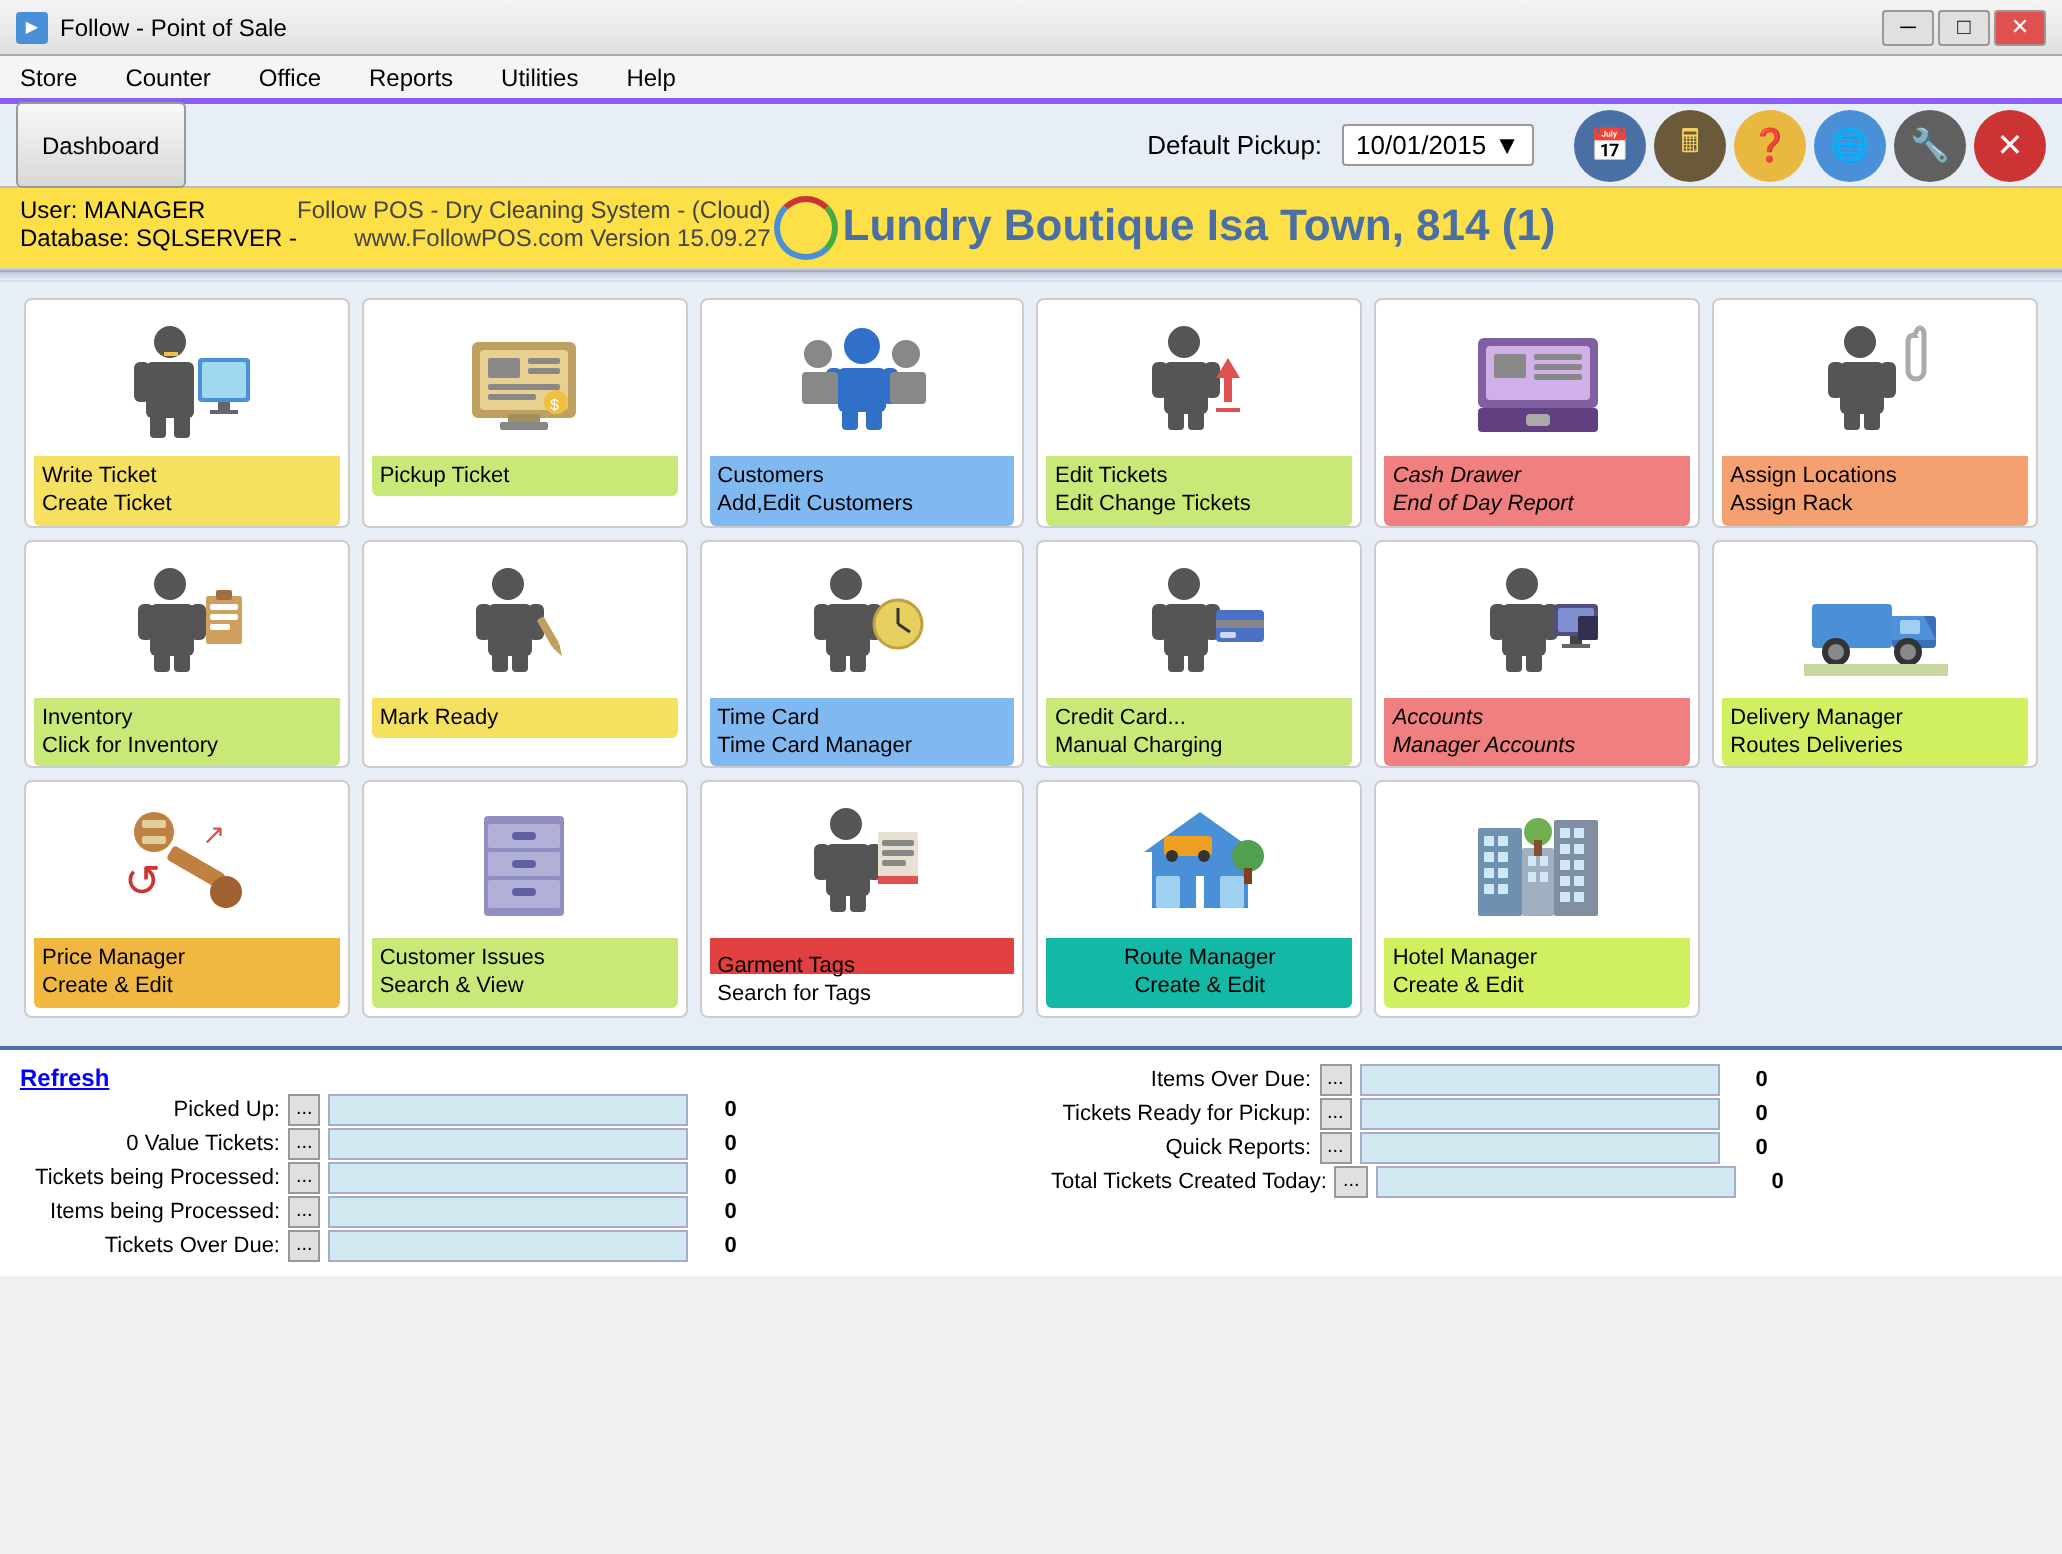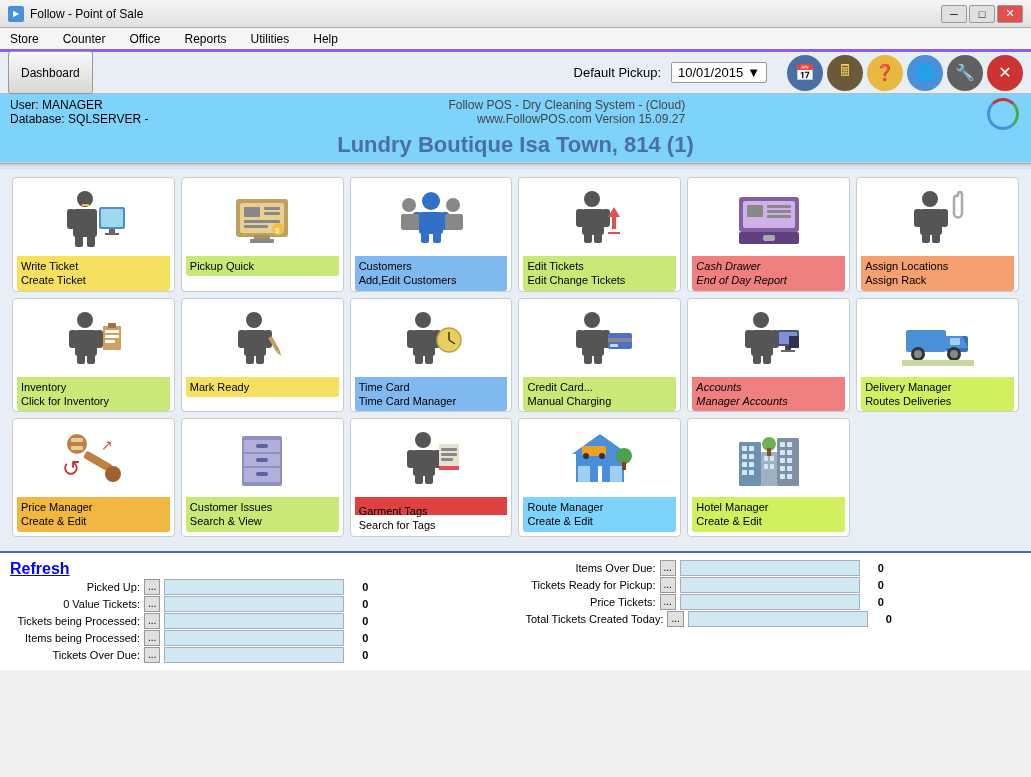--- a/index.html
+++ b/index.html
@@ -45,22 +45,22 @@
     .toolbar-icon { width: 36px; height: 36px; border-radius: 50%; display: flex; align-items: center; justify-content: center; font-size: 16px; cursor: pointer; }
     .toolbar-icon.calendar { background: #4a6fa5; color: white; }
     .toolbar-icon.cash { background: #6a5a3a; color: #f5d060; }
     .toolbar-icon.help { background: #e8b840; color: white; }
     .toolbar-icon.web { background: #4a90d9; color: white; }
     .toolbar-icon.settings { background: #606060; color: white; }
     .toolbar-icon.close { background: #cc3333; color: white; }
 
     
     .info-bar {
-      background: #7dd3fc; padding: 4px 10px; border-bottom: 1px solid #ccc;
-      display: flex; flex-direction: column;
+      background: #fde047; padding: 4px 10px; border-bottom: 1px solid #ccc;
+      display: flex; 
     }
     .info-bar-top { display: flex; justify-content: space-between; }
     .info-bar-left { font-size: 12px; }
     .info-bar-right { text-align: right; font-size: 12px; color: #444; }
     .company-name { font-size: 22px; font-weight: bold; color: #4a6fa5; text-align: center; margin-top: 2px; }
 
     
     .separator { height: 6px; background: linear-gradient(to bottom, #c0c8d8, #e8eef5); border-top: 1px solid #aab; border-bottom: 1px solid #dde; }
 
     
@@ -100,21 +100,21 @@
     .status-bar {
       background: white; border-top: 2px solid #4a6fa5; padding: 6px 10px;
       display: grid; grid-template-columns: 1fr 1fr; gap: 2px 20px;
       font-size: 11px;
     }
     .status-row { display: flex; align-items: center; gap: 4px; margin: 1px 0; }
     .status-label { text-align: right; min-width: 130px; }
     .status-input-btn { background: #e0e0e0; border: 1px solid #999; padding: 0 3px; font-size: 10px; cursor: pointer; height: 16px; }
     .status-bar-input { width: 180px; height: 16px; background: #d0e8f0; border: 1px solid #aac; }
     .status-value { min-width: 20px; text-align: right; font-weight: bold; }
-    .refresh-link { color: blue; text-decoration: underline; cursor: pointer; font-weight: bold; font-size: 16px; }
+    .refresh-link { color: blue; text-decoration: underline; cursor: pointer; font-weight: bold; font-size: 12px; }
   </style>
 </head>
 <body>
 
 <div class="title-bar">
   <div class="title-bar-left">
     <div class="title-bar-icon">▶</div>
     <span>Follow - Point of Sale</span>
   </div>
   <div class="title-bar-controls">
@@ -208,21 +208,21 @@
           <rect x="38" y="25" width="16" height="3" rx="1" fill="#888"></rect>
           <rect x="18" y="33" width="36" height="3" rx="1" fill="#888"></rect>
           <rect x="18" y="38" width="24" height="3" rx="1" fill="#888"></rect>
           <rect x="28" y="48" width="16" height="6" rx="1" fill="#a09060"></rect>
           <rect x="24" y="52" width="24" height="4" rx="1" fill="#888"></rect>
           <circle cx="52" cy="42" r="6" fill="#f0c040"></circle>
           <text x="49" y="46" font-size="8" fill="white">$</text>
         </svg>
       </div>
       <div class="label-area bg-green">
-        <div>Pickup Quick</div>
+        <div>Pickup Ticket</div>
         <div></div>
       </div>
     </div>
 
     <div class="grid-btn">
       <div class="icon-area">
         <svg width="72" height="62" viewBox="0 0 72 62">
 
           <circle cx="36" cy="14" r="9" fill="#3070c8"></circle>
           <rect x="24" y="25" width="24" height="22" rx="3" fill="#3070c8"></rect>
@@ -519,21 +519,21 @@
           <rect x="46" y="38" width="12" height="16" rx="1" fill="#a0d0f0"></rect>
 
           <rect x="18" y="18" width="24" height="10" rx="2" fill="#f0a020"></rect>
           <circle cx="22" cy="28" r="3" fill="#333"></circle>
           <circle cx="38" cy="28" r="3" fill="#333"></circle>
 
           <circle cx="60" cy="28" r="8" fill="#50a050"></circle>
           <rect x="58" y="34" width="4" height="8" fill="#804020"></rect>
         </svg>
       </div>
-      <div class="label-area" style="background: #7dd3fc;">
+      <div class="label-area" style="background: #14b8a6; text-align: center;">
         <div>Route Manager</div>
         <div>Create &amp; Edit</div>
       </div>
     </div>
 
     <div class="grid-btn">
       <div class="icon-area">
         <svg width="72" height="62" viewBox="0 0 72 62">
 
           <rect x="6" y="14" width="22" height="44" rx="1" fill="#7090b0"></rect>
@@ -622,21 +622,21 @@
       <div class="status-bar-input"></div>
       <span class="status-value">0</span>
     </div>
     <div class="status-row">
       <span class="status-label">Tickets Ready for Pickup:</span>
       <button class="status-input-btn">...</button>
       <div class="status-bar-input"></div>
       <span class="status-value">0</span>
     </div>
     <div class="status-row">
-      <span class="status-label">Price Tickets:</span>
+      <span class="status-label">Quick Reports:</span>
       <button class="status-input-btn">...</button>
       <div class="status-bar-input"></div>
       <span class="status-value">0</span>
     </div>
     <div class="status-row">
       <span class="status-label">Total Tickets Created Today:</span>
       <button class="status-input-btn">...</button>
       <div class="status-bar-input"></div>
       <span class="status-value">0</span>
     </div>

